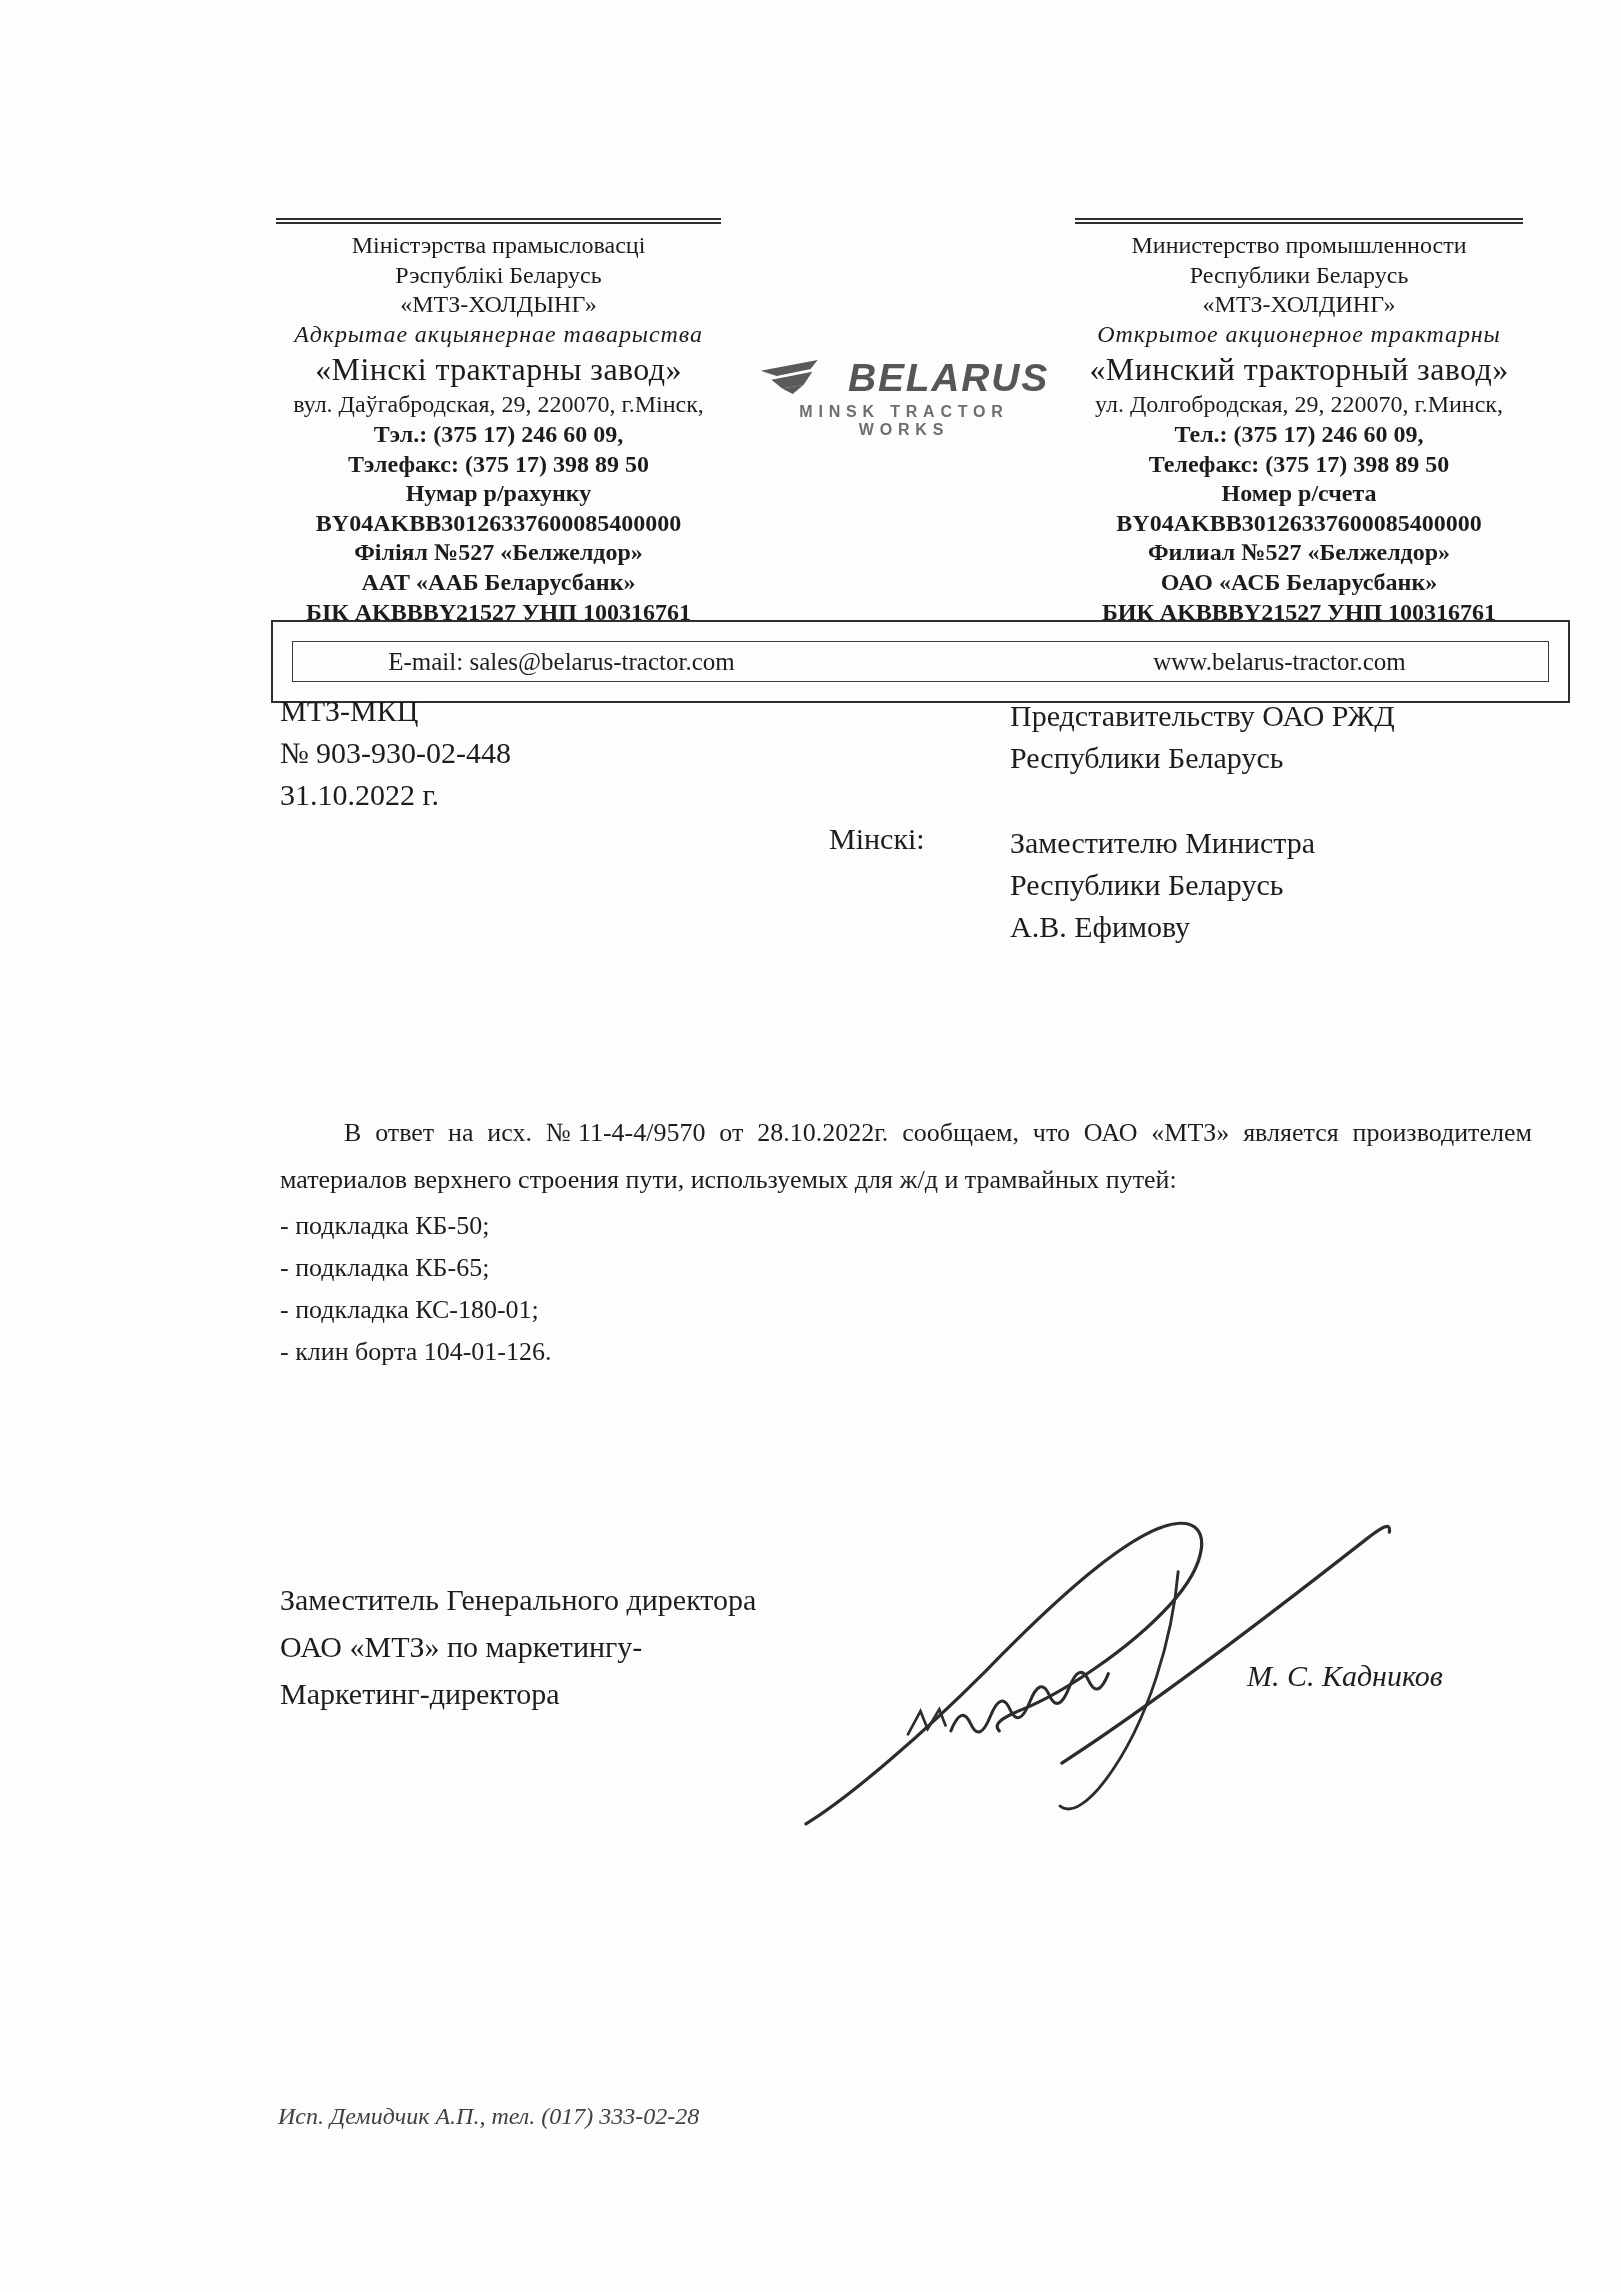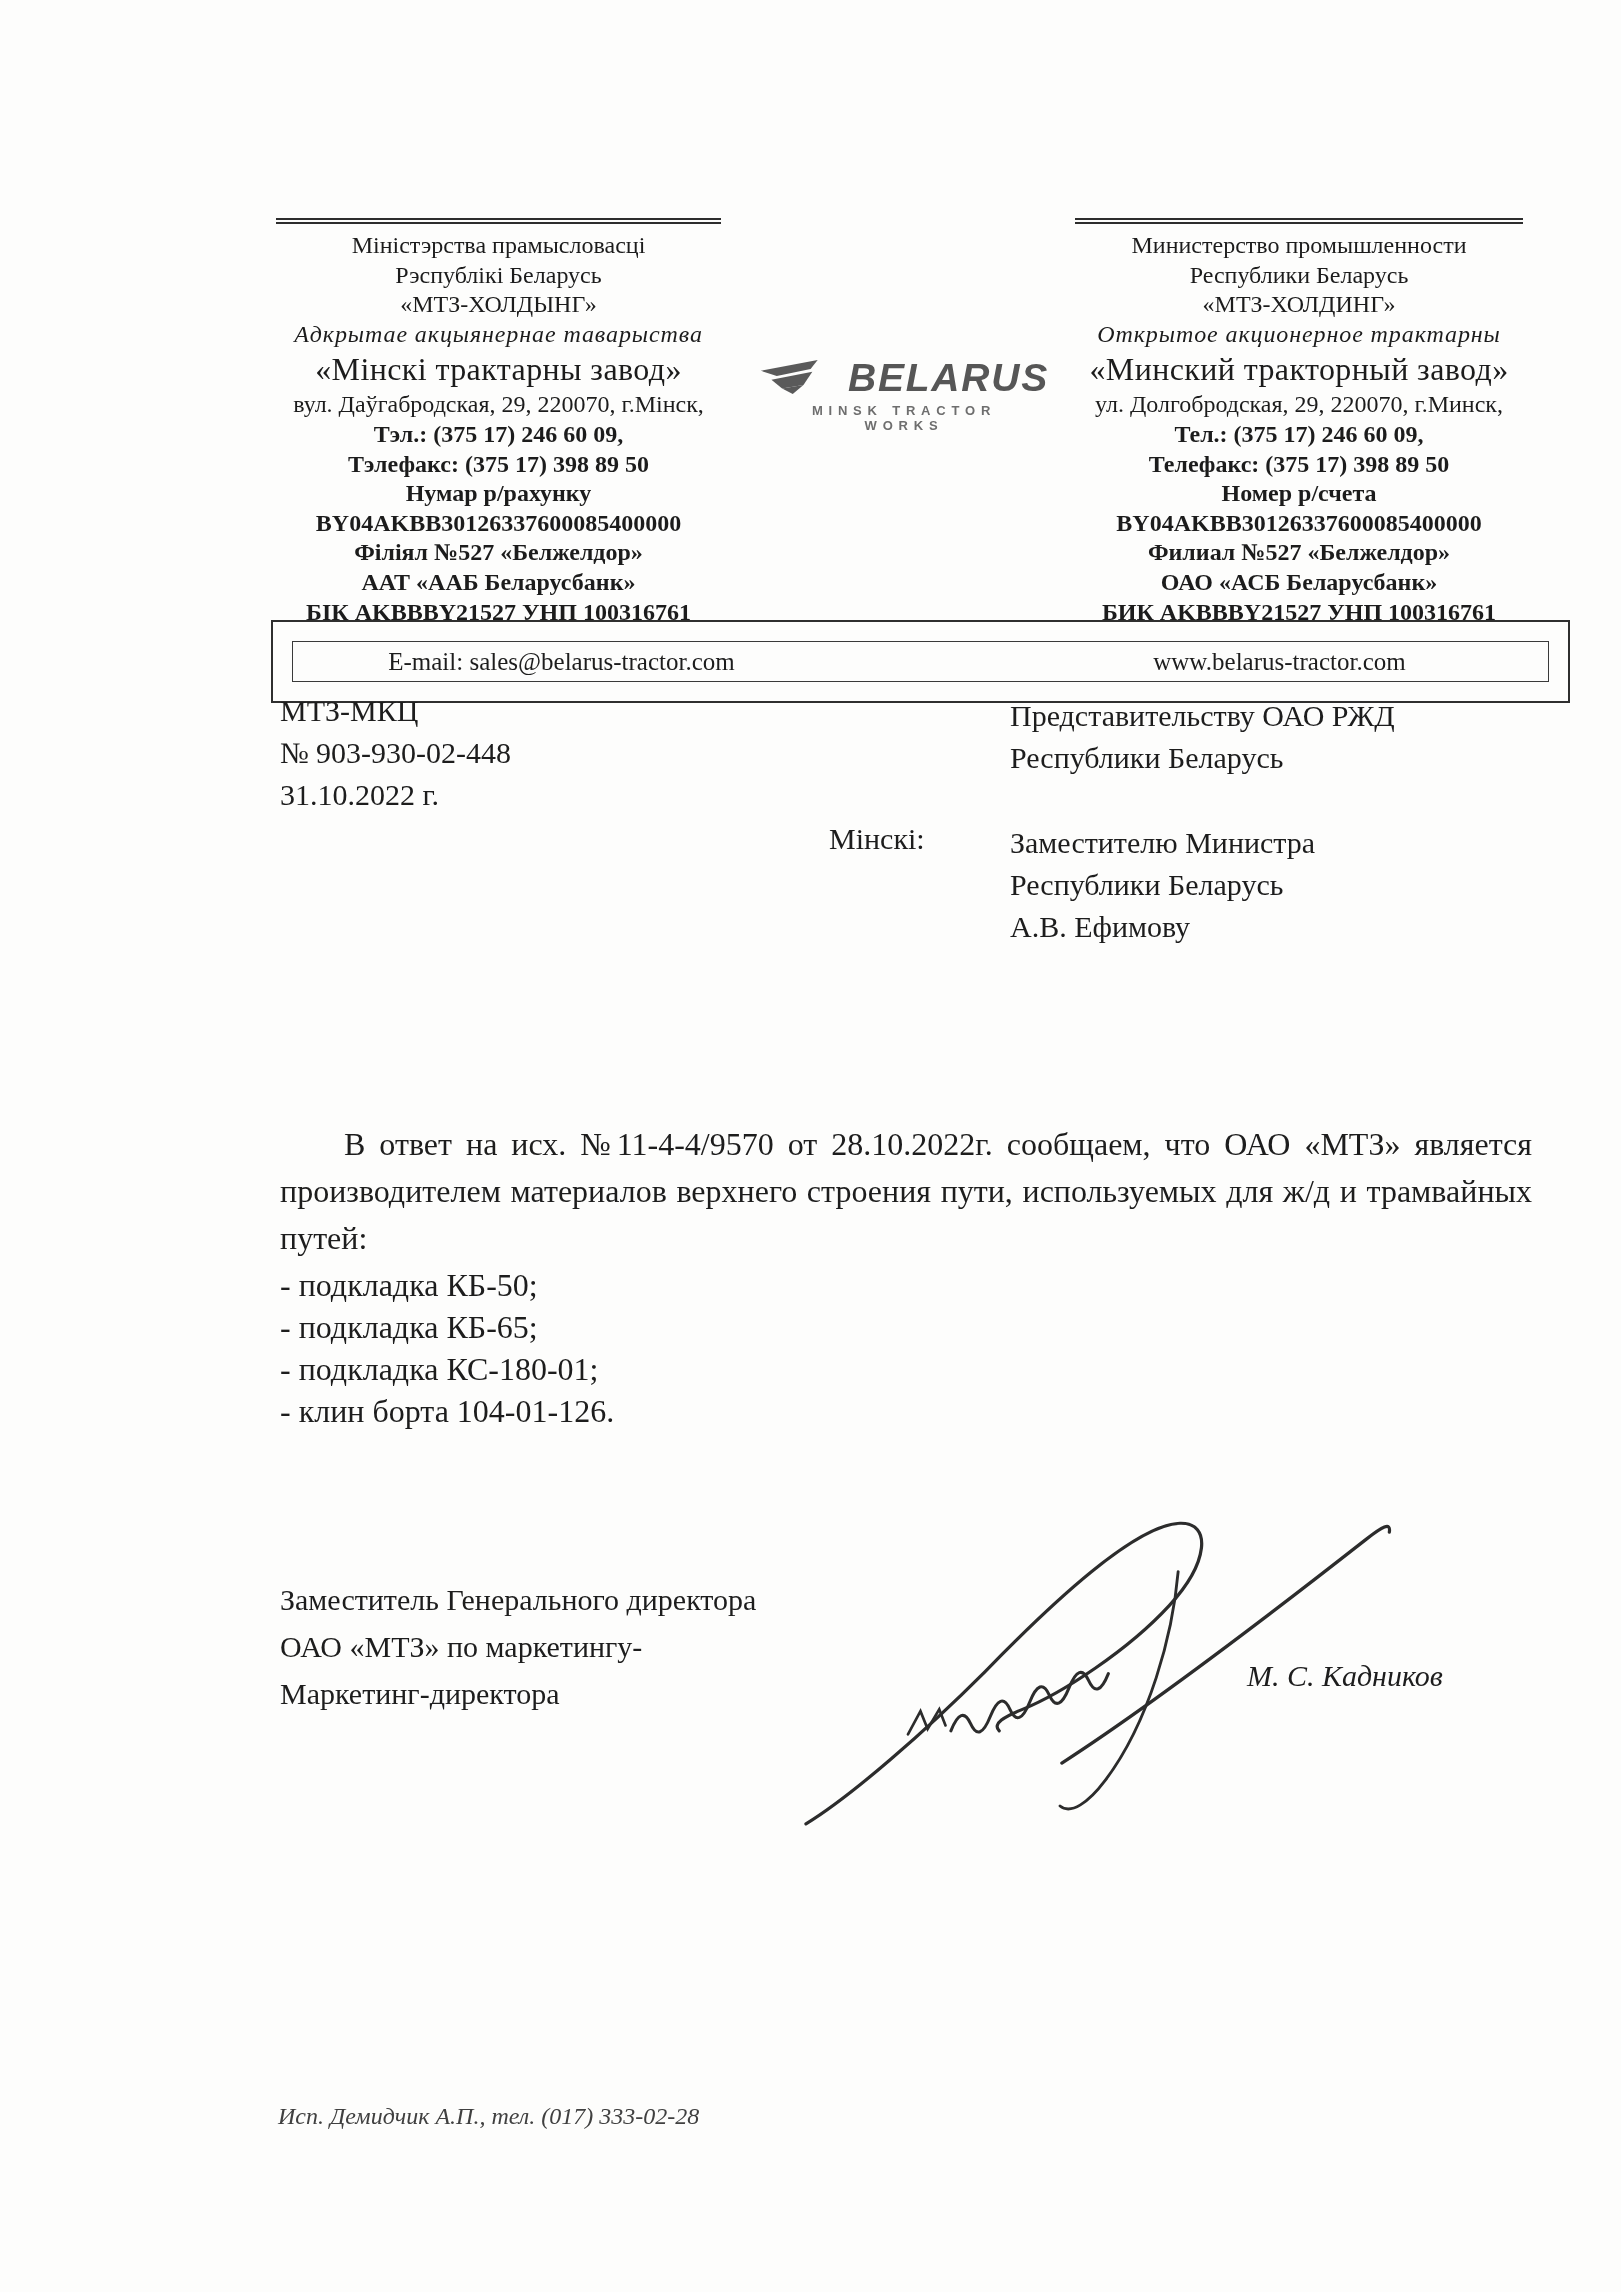--- a/index.html
+++ b/index.html
@@ -38,21 +38,21 @@
     text-align: center;
     font-family: "Liberation Sans", "DejaVu Sans", sans-serif;
   }
   .logo-row { display:flex; align-items:center; justify-content:center; gap:25px; }
   .logo-brand {
     font-size: 39px; font-weight: bold; font-style: italic;
     letter-spacing: 1.8px; color: #565656;
   }
   .logo-sub {
     margin-top: 2.7px;
-    font-size: 13px; font-weight: bold;
+    font-size: 16px; font-weight: bold;
     letter-spacing: 5.8px; color: #6e6e6e;
   }
 
   
   .contact-bar {
     position: absolute;
     left: 271px; top: 620px; width: 1257px;
     border: 2.7px solid #2f2f2f;
     padding: 19px;
     background: #fdfdfc;
@@ -84,22 +84,21 @@
     font-size: 30px;
   }
   .copy-block {
     position: absolute; left: 1010px; top: 822px;
     font-size: 30px; line-height: 42px;
   }
 
   
   .body-block {
     position: absolute; left: 280px; top: 1109px; width: 1252px;
-    font-size: 32px;
-    margin-top: 12px;
+    font-size: 26px;
   }
   .body-par {
     margin: 0;
     line-height: 47px;
     text-indent: 64px;
     text-align: justify;
   }
   .body-list { margin-top: 1.8px; line-height: 42px; }
 
   

